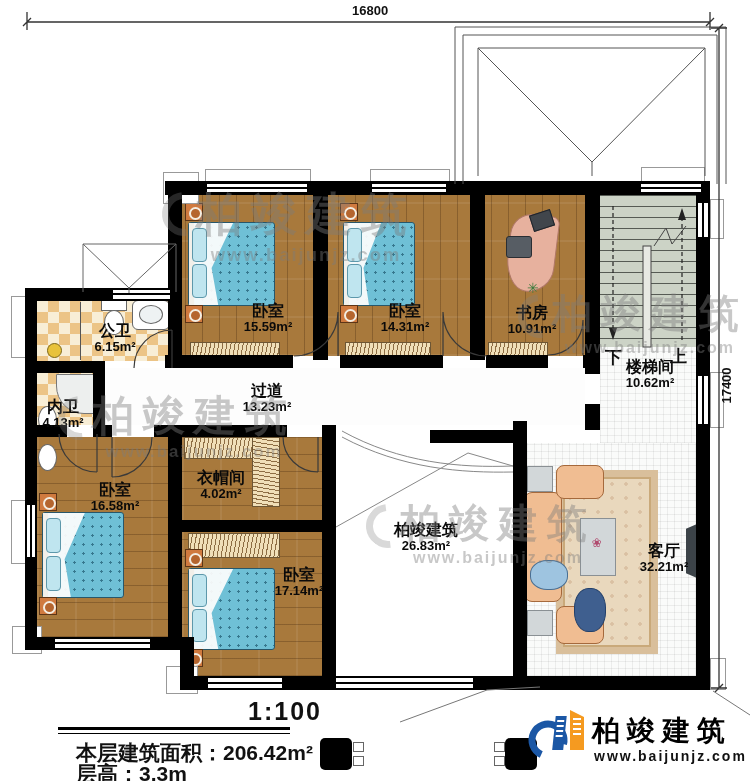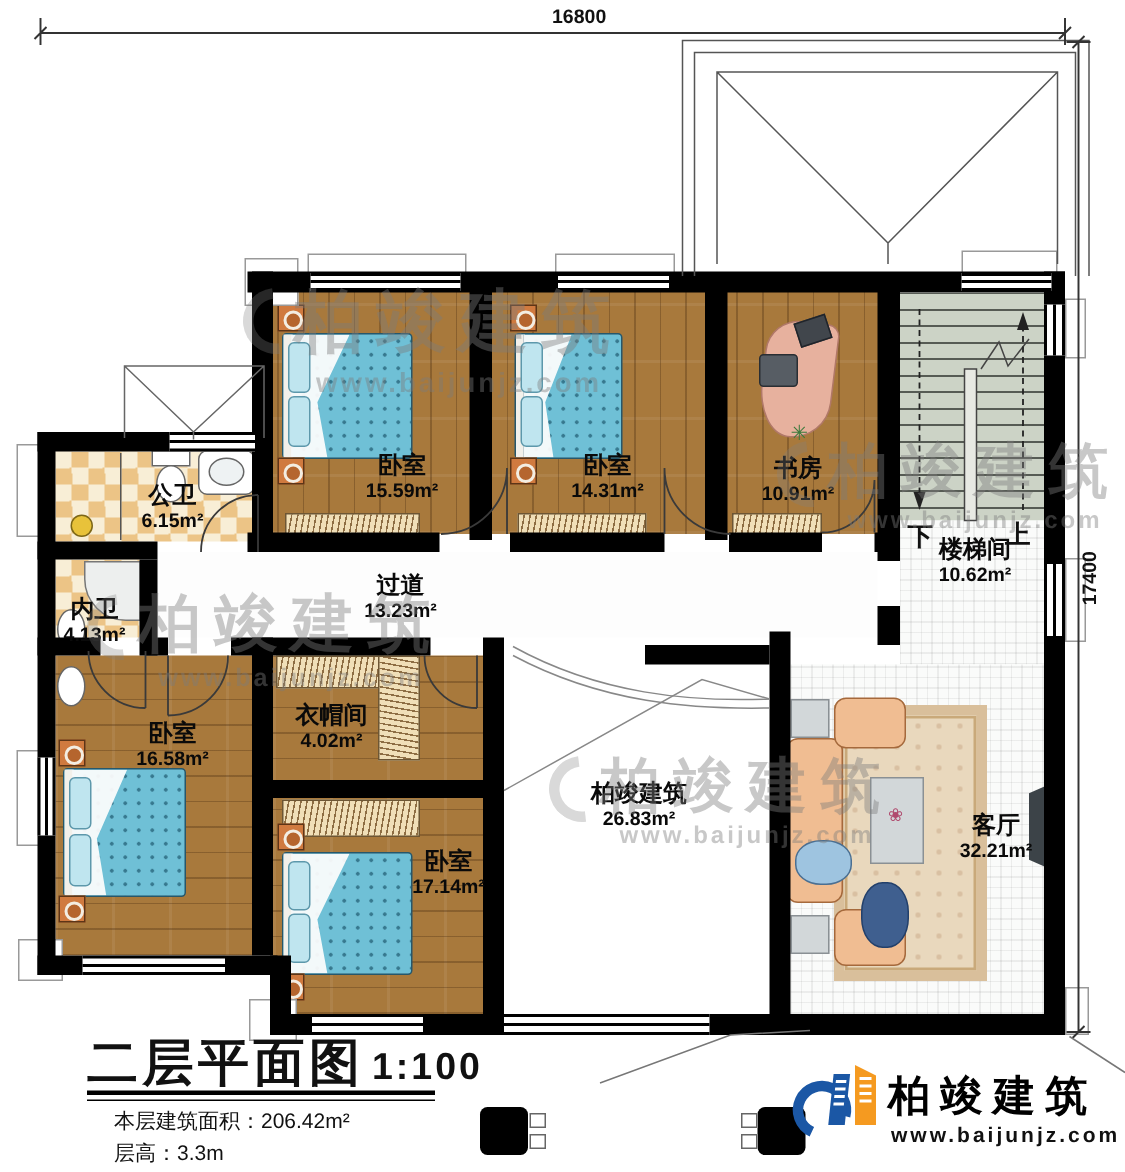--- a/index.html
+++ b/index.html
@@ -51,21 +51,21 @@
   .wm{position:absolute;z-index:40;color:rgba(125,125,125,.42);font-weight:900;pointer-events:none;text-align:center;}
   .wm::before{content:"";position:absolute;left:-34px;top:8px;width:30px;height:30px;border:7px solid rgba(130,130,130,.30);
     border-radius:50%;border-top-color:transparent;border-right-color:transparent;transform:rotate(38deg);}
   .wm-name{letter-spacing:9px;display:block;}
   .wm-url{display:block;font-size:.40em;letter-spacing:2px;margin-top:-2px;font-weight:bold;}
   
   .dimtext{font-size:13px;font-weight:bold;z-index:30;}
   .title-cn{font-size:34px;font-weight:bold;letter-spacing:3px;z-index:35;}
   .title-scale{font-size:25px;font-weight:bold;z-index:35;letter-spacing:2px;}
   .title-rule{border-top:3px solid #000;border-bottom:1px solid #000;height:3px;z-index:35;}
-  .info{font-size:14px;font-weight:normal;z-index:35;}
+  .info{font-size:21px;font-weight:bold;z-index:35;}
   .brand-name{font-size:28px;font-weight:900;letter-spacing:7px;color:#000;z-index:35;}
   .brand-url{font-size:14px;font-weight:bold;letter-spacing:2px;color:#111;z-index:35;}
   .col-blk{background:#000;border-radius:5px;z-index:22;}
   .tab{border:1px solid #666;background:#fff;width:9px;height:8px;z-index:22;}
   svg.lines{position:absolute;left:0;top:0;z-index:25;pointer-events:none;}
   .sofa{background:#f0bd92;border:1px solid #a5693c;z-index:11;box-sizing:border-box;}
   .gray{background:#d2d7d9;border:1px solid #8a9094;z-index:11;box-sizing:border-box;}
 </style>
 </head>
 <body>
@@ -291,32 +291,31 @@
     <span class="rarea">26.83m²</span>
   </div>
   <div class="lbl" style="left:664px;top:542px">
     <span class="rname">客厅</span>
     <span class="rarea">32.21m²</span>
   </div>
 
   <div class="abs small-cn" style="left:605px;top:346px">下</div>
   <div class="abs small-cn" style="left:670px;top:345px">上</div>
 
-  <div class="abs dimtext" style="left:368px;top:3px">16800</div>
+  <div class="abs dimtext" style="left:352px;top:3px">16800</div>
   <div class="abs dimtext" style="left:708px;top:378px;transform:rotate(-90deg);transform-origin:center">17400</div>
 
 
   <div class="abs col-blk" style="left:320px;top:738px;width:32px;height:32px"></div>
   <div class="abs tab" style="left:353px;top:742px"></div>
   <div class="abs tab" style="left:353px;top:756px"></div>
   <div class="abs col-blk" style="left:505px;top:738px;width:32px;height:32px"></div>
   <div class="abs tab" style="left:494px;top:742px"></div>
   <div class="abs tab" style="left:494px;top:756px"></div>
 
-  <div class="abs title-cn" style="left:58px;top:686px">二层平面图</div>
   <div class="abs title-scale" style="left:248px;top:697px">1:100</div>
   <div class="abs title-rule" style="left:58px;top:727px;width:232px"></div>
   <div class="abs info" style="left:76px;top:739px">
     <span>本层建筑面积：</span><span>206.42m²</span>
   </div>
   <div class="abs info" style="left:76px;top:760px">
     <span>层高：</span><span>3.3m</span>
   </div>
 
   <svg class="abs" style="left:524px;top:704px;z-index:35" width="64" height="64" viewBox="0 0 64 64">

